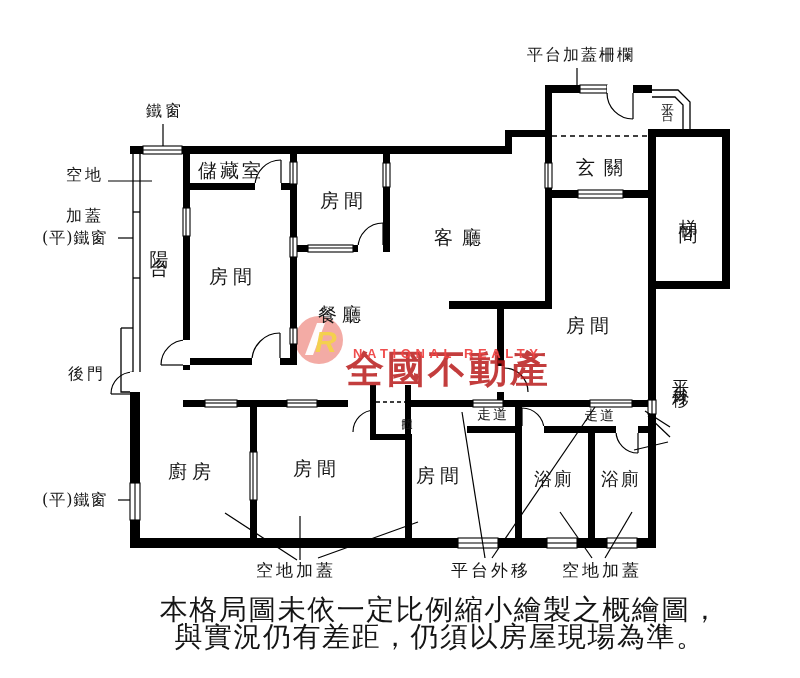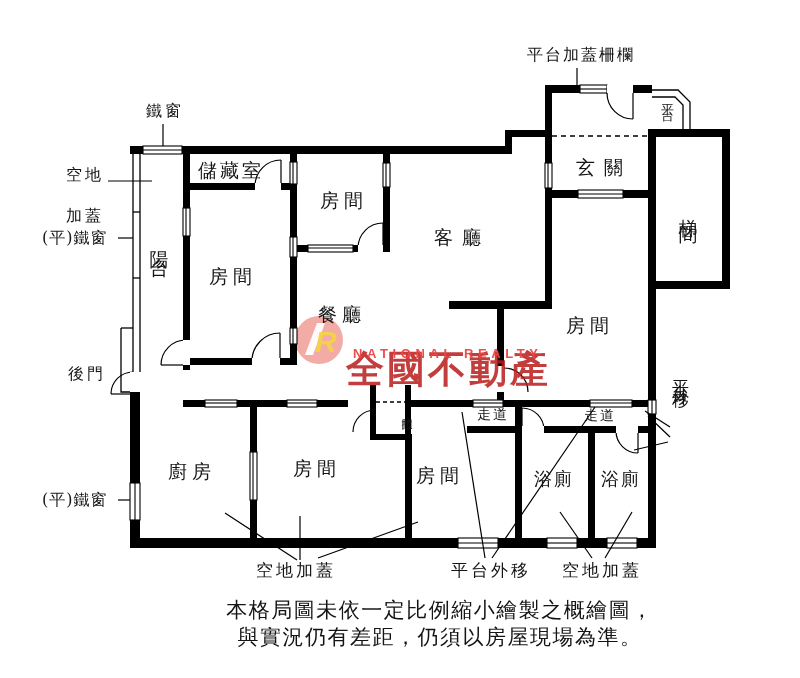--- a/index.html
+++ b/index.html
@@ -10,21 +10,21 @@
   .room{font-size:19px;letter-spacing:5px;}
   .small{font-size:14px;letter-spacing:2px;}
   .callout{font-size:16px;letter-spacing:1px;}
   .v{writing-mode:vertical-rl;text-orientation:upright;letter-spacing:7px;}
   .tiny{font-size:11px;letter-spacing:0;}
   .wm-zh{font-size:38px;font-weight:bold;color:#b91c1c;letter-spacing:3px;opacity:.85;
          font-family:"Liberation Sans",sans-serif;margin-top:28px;}
   .wm-en{font-size:13px;font-weight:bold;color:#ef4444;letter-spacing:4.6px;opacity:.95;
          font-family:Liberation Sans, sans-serif;}
   .disc{position:absolute;left:150px;top:596px;width:580px;text-align:center;
-        font-family:"Liberation Sans",sans-serif;font-size:21px;line-height:27px;
+        font-family:"Liberation Sans",sans-serif;font-size:28px;line-height:27px;
         letter-spacing:1.5px;color:#141414;}
 </style>
 </head>
 <body>
 
 <div id="canvas">
 
 <svg width="800" height="678" viewBox="0 0 800 678">
 
   <g>

